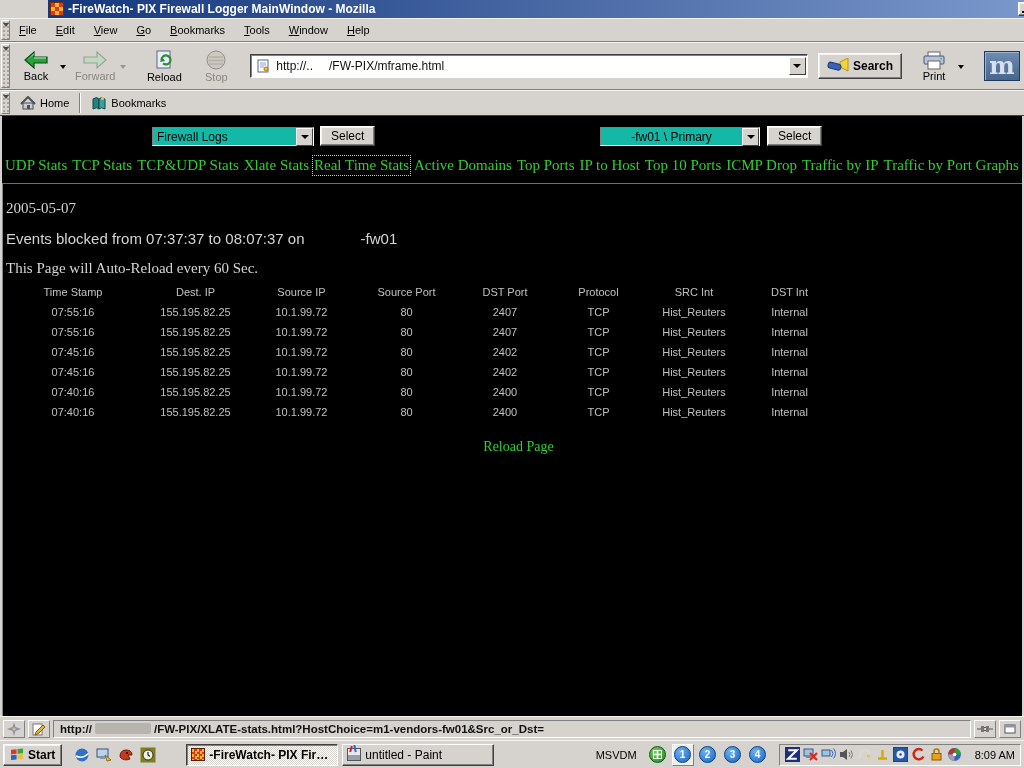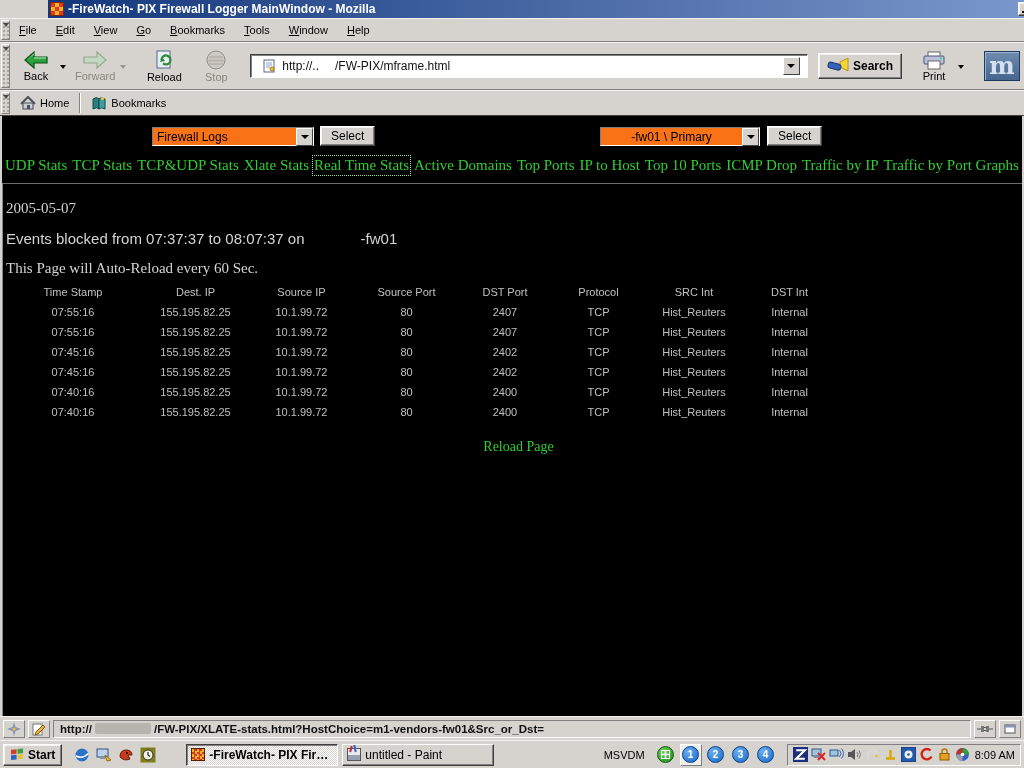--- a/index.html
+++ b/index.html
@@ -41,42 +41,42 @@
     min-width:44px;height:44px;padding:17px 3px;font-size:11px;color:#000;}
   .navbtn.disabled{color:#8a867e;}
   .navbtn .nicon{height:22px;display:flex;align-items:center;}
   .ddarrow{width:10px;height:44px;display:flex;align-items:center;justify-content:center;margin-right:4px;}
   .ddarrow::after{content:"";border:3px solid transparent;border-top:4px solid #000;margin-top:4px;}
   .ddarrow.disabled::after{border-top-color:#9a968e;}
   .group{display:flex;align-items:center;}
 
   .urlbar{flex:1;height:24px;margin:0 10px 0 12px;background:#fff;display:flex;align-items:center;
     border:1px solid;border-color:var(--dark) var(--lite) var(--lite) var(--dark);
-    box-shadow:inset 1px 1px 0 var(--mid);padding:0 7px;}
+    box-shadow:inset 1px 1px 0 var(--mid);padding:0 1px;}
   .urlbar .uicon{width:16px;margin:0 4px;flex:none;}
   .urltext{flex:1;font-size:12px;color:#111;white-space:pre;overflow:hidden;}
   .urlspacer{display:inline-block;width:16px;}
   .cbtn{width:17px;height:18px;flex:none;background:var(--chrome);
     border:1px solid;border-color:var(--lite) var(--dark) var(--dark) var(--lite);
     display:flex;align-items:center;justify-content:center;}
   .cbtn::after{content:"";border:4px solid transparent;border-top:4px solid #000;margin-top:4px;}
 
   .searchbtn{display:flex;align-items:center;height:26px;padding:0 8px;font-size:12px;font-weight:bold;gap:4px;margin-right:10px;}
   .printgrp{display:flex;align-items:center;margin-right:10px;}
   .logo{width:36px;height:30px;margin:0 4px;border:1px solid #1f3a5c;
     background:linear-gradient(#6f8cb0,#46668f);display:flex;align-items:center;justify-content:center;
     box-shadow:inset 1px 1px 0 #9db4d2;}
   .logo span{color:#d7e0ee;font-size:24px;font-weight:bold;line-height:1;font-family:"DejaVu Serif",serif;}
 
   .persbtn{display:flex;align-items:center;gap:4px;font-size:11px;color:#000;padding:2px 6px;}
   .vsep{width:2px;align-self:stretch;margin:2px 4px;border-left:1px solid var(--mid);border-right:1px solid var(--lite);}
 
   
   .content{position:absolute;left:2px;right:2px;top:116px;height:600px;background:var(--content-bg);}
-  .combo{position:absolute;height:19px;background:#f97316;display:flex;align-items:center;
+  .combo{position:absolute;height:19px;background:#14b8a6;display:flex;align-items:center;
     border:1px solid;border-color:var(--mid) var(--lite) var(--lite) var(--mid);box-shadow:0 0 0 1px #000;}
   .combo-text{flex:1;font-size:12px;color:#000;padding:0 4px;white-space:pre;}
   .combo.centered .combo-text{text-align:center;}
   .push{position:absolute;height:20px;font-size:12px;color:#000;padding:1px 10px;
     background:var(--chrome);border:1px solid;border-color:var(--lite) var(--dark) var(--dark) var(--lite);
     box-shadow:inset -1px -1px 0 var(--mid), inset 1px 1px 0 #f4f2ee;}
   .navlinks{position:absolute;left:0;right:0;top:41px;display:flex;justify-content:space-between;
     padding:0 3px;white-space:nowrap;}
   .navlink{font-family:"Liberation Serif",serif;font-size:15px;color:var(--link-green);}
   .navlink.focused{outline:1px dotted #9fdf9f;outline-offset:1px;}
@@ -130,21 +130,21 @@
   .desk-circle{width:17px;height:17px;border-radius:50%;display:flex;align-items:center;justify-content:center;
     color:#fff;font-size:10px;font-weight:bold;background:radial-gradient(circle at 35% 30%,#6db1f0,#1565c8);
     border:1px solid #0b3f86;}
   .desk-wrap{display:flex;align-items:center;justify-content:center;width:22px;height:22px;flex:none;}
   .desk-wrap.active{background:#efeeea;border:1px solid;border-color:var(--lite) var(--mid) var(--mid) var(--lite);}
   .deskmgr{width:17px;height:17px;border-radius:50%;background:radial-gradient(circle at 35% 30%,#6fcf5a,#1f8a1f);
     border:1px solid #0e5a0e;display:flex;align-items:center;justify-content:center;margin:0 2px;flex:none;}
   .tray{height:22px;display:flex;align-items:center;gap:3px;padding:0 5px;margin-left:6px;flex:none;
     border:1px solid;border-color:var(--mid) var(--lite) var(--lite) var(--mid);}
   .ti{width:15px;height:15px;display:flex;flex:none;}
-  .clock{font-size:11px;color:#000;margin-left:2px;white-space:nowrap;}
+  .clock{font-size:11px;color:#000;margin-left:10px;white-space:nowrap;}
   svg{display:block;}
 </style>
 </head>
 <body>
 
 <div id="root">
 
   <div class="titlebar">
     <span class="app-icon">
       <svg viewBox="0 0 14 14" width="14" height="14">

